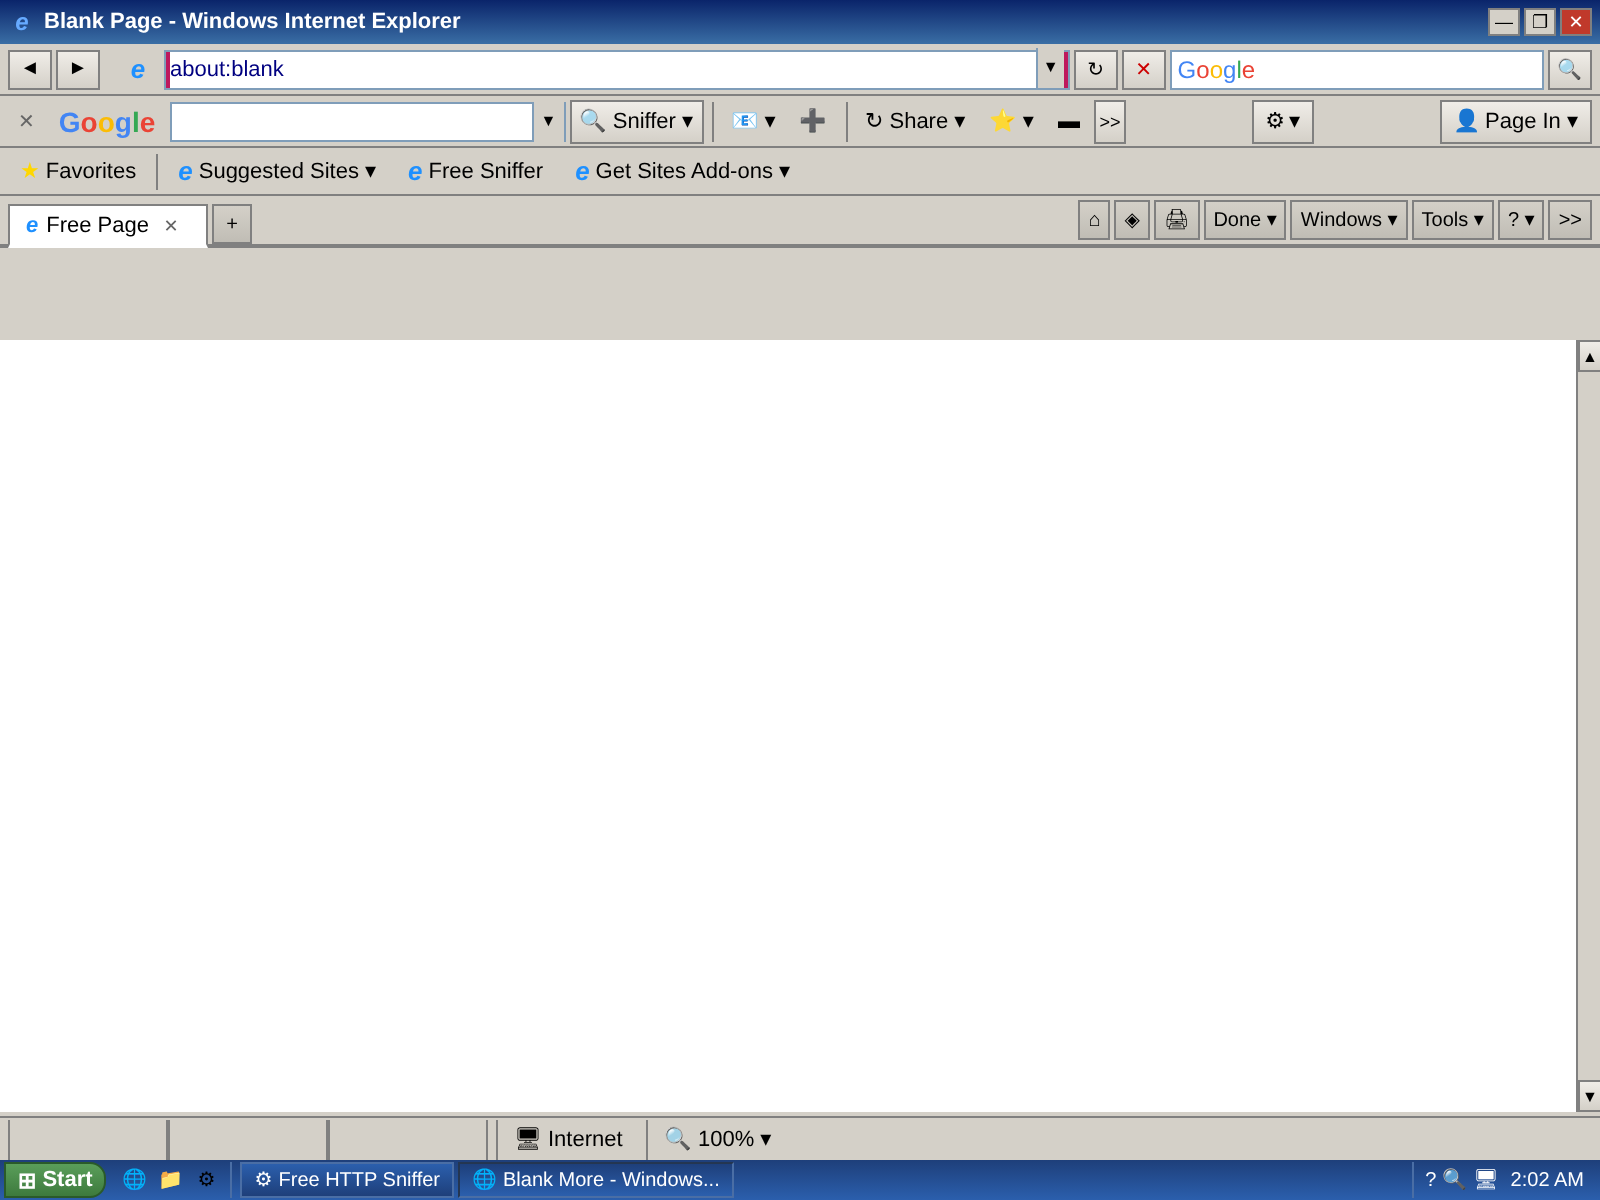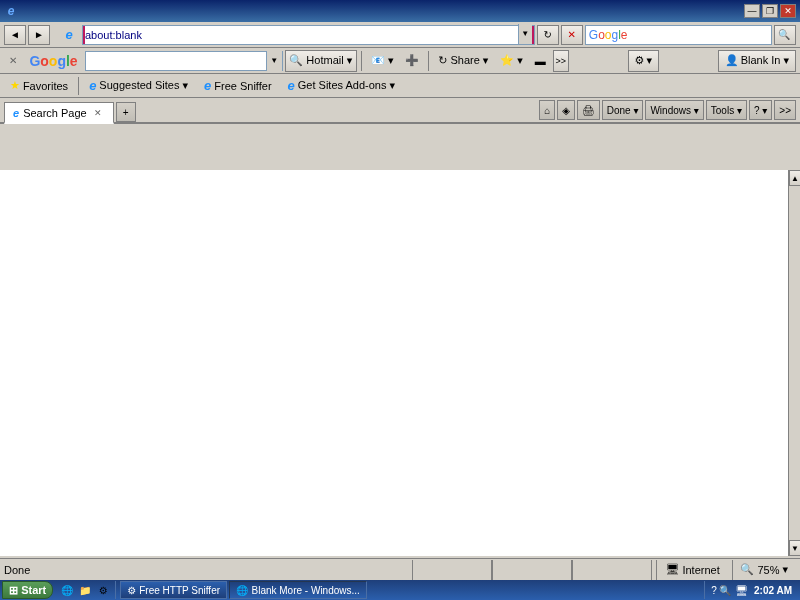--- a/index.html
+++ b/index.html
@@ -468,20 +468,21 @@
     .g-green { color: #34a853; }
   </style>
 </head>
 <body>
 
 <div id="title-bar">
   <div id="title-bar-left">
     <div id="title-bar-icon">
       <span style="font-style:italic;font-weight:bold;font-size:12px;color:#6af;">e</span>
     </div>
+    <span id="title-text">Blank Page - Windows Internet Explorer</span>
   </div>
   <div id="title-buttons">
     <div class="title-btn">—</div>
     <div class="title-btn">❐</div>
     <div class="title-btn" style="background:#c0392b;color:white;">✕</div>
   </div>
 </div>
 
 <div id="nav-bar">
   <div class="nav-btn" title="Back">◄</div>
@@ -521,21 +522,21 @@
     </span>
   </div>
 
   <div style="display:flex;align-items:center;background:white;border:1px solid #7f9db9;height:20px;">
     <input type="text" style="width: 180px; border: none; outline: none; font-size: 11px; height: 18px; padding: 0px 2px;" value="">
     <div style="width:16px;height:20px;background:#d4d0c8;border-left:1px solid #7f9db9;display:flex;align-items:center;justify-content:center;cursor:pointer;font-size:8px;">▼</div>
   </div>
 
   <div class="toolbar-item" style="background:linear-gradient(to bottom,#f0ede8,#d4d0c8);border:1px solid #808080;">
     <span style="color:#cc0000;">🔍</span>
-    <span>Hotmail ▾</span>
+    <span>Sniffer ▾</span>
   </div>
   <div class="toolbar-separator"></div>
 
   <div class="toolbar-item">📧 ▾</div>
   <div class="toolbar-item">➕</div>
   <div class="toolbar-separator"></div>
 
   <div class="toolbar-item">
     <span>↻</span>
     <span>Share ▾</span>
@@ -544,21 +545,21 @@
   <div class="toolbar-item">▬</div>
 
   <div id="chevron-more">&gt;&gt;</div>
 
   <div id="tools-btn-toolbar" style="margin-left:auto;">
     <span>⚙</span>
       <span>▾</span>
   </div>
   <div id="sign-in-btn">
     <span>👤</span>
-    <span>Blank In ▾</span>
+    <span>Page In ▾</span>
   </div>
 </div>
 
 <div id="favorites-bar">
   <div class="fav-item">
     <span class="fav-star">★</span>
     <span>Favorites</span>
   </div>
   <div style="width:1px;height:18px;background:#808080;"></div>
   <div class="fav-item">
@@ -571,21 +572,21 @@
   </div>
   <div class="fav-item">
     <span class="ie-icon ie-e">e</span>
     <span>Get Sites Add-ons ▾</span>
   </div>
 </div>
 
 <div id="tab-bar">
   <div class="tab active">
     <span class="ie-e" style="font-size:11px;">e</span>
-    <span>Search Page</span>
+    <span>Free Page</span>
     <div class="tab-close">✕</div>
   </div>
   <div class="new-tab-btn">+</div>
 
   <div id="command-bar">
     <div class="cmd-btn">⌂</div>
     <div class="cmd-btn">◈</div>
     <div class="cmd-btn">🖨</div>
     <div class="cmd-btn">Done ▾</div>
     <div class="cmd-btn">Windows ▾</div>
@@ -597,33 +598,32 @@
 
 <div id="content-area"></div>
 
 <div id="scrollbar">
   <div class="scroll-btn">▲</div>
   <div style="flex:1;background:#d4d0c8;"></div>
   <div class="scroll-btn" style="position:absolute;bottom:0;width:12px;">▼</div>
 </div>
 
 <div id="status-bar">
-  <span id="status-text">Done</span>
   <div class="status-dividers">
     <div class="status-div"></div>
     <div class="status-div"></div>
     <div class="status-div"></div>
   </div>
   <div class="status-zone">
     <span>🖥</span>
     <span>Internet</span>
   </div>
   <div class="status-zoom">
     <span>🔍</span>
-    <span>75%</span>
+    <span>100%</span>
     <span>▾</span>
   </div>
 </div>
 
 <div id="taskbar">
   <div id="start-btn">
     <span>⊞</span>
     <span>Start</span>
   </div>
   <div id="quick-launch">
@@ -638,15 +638,15 @@
     </div>
     <div class="taskbar-item active">
       <span>🌐</span>
       <span>Blank More - Windows...</span>
     </div>
   </div>
   <div id="system-tray">
     <span class="tray-icon">?</span>
     <span class="tray-icon">🔍</span>
     <span class="tray-icon">🖥</span>
-    <span style="margin-left:3px;font-weight:bold;">2:02 AM</span>
+    <span style="margin-left:3px;">2:02 AM</span>
   </div>
 </div>
 
 </body></html>

